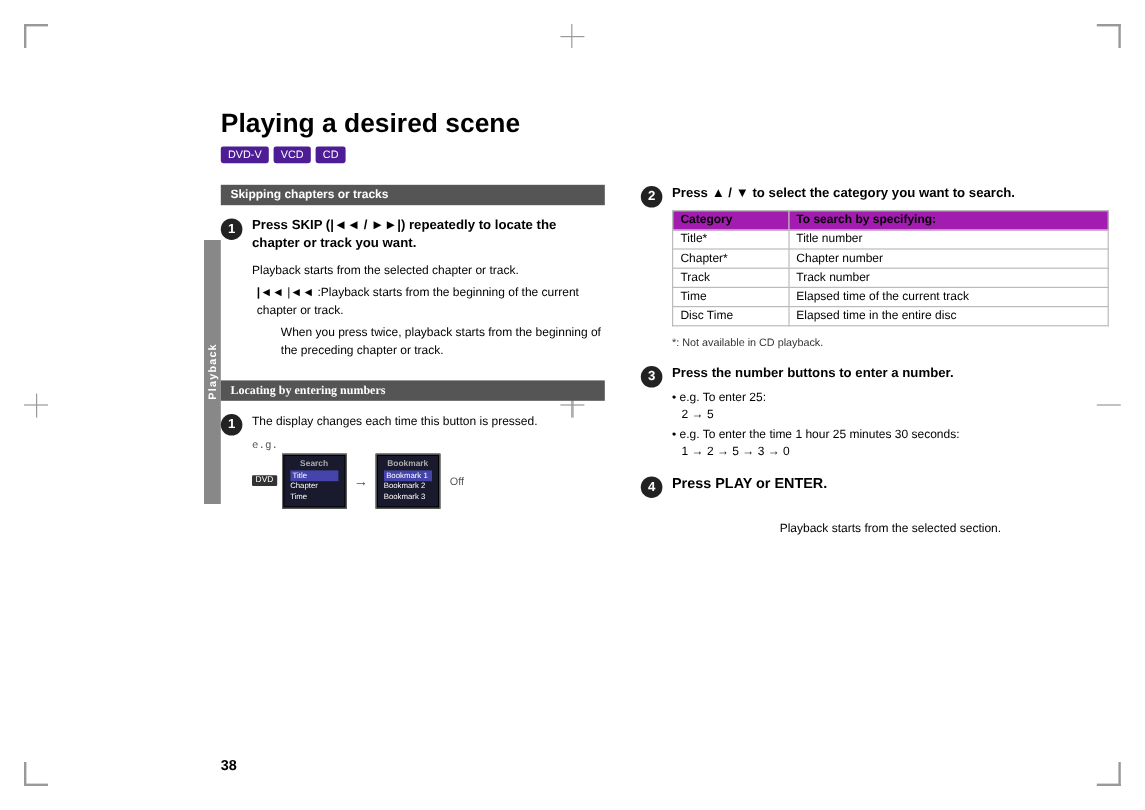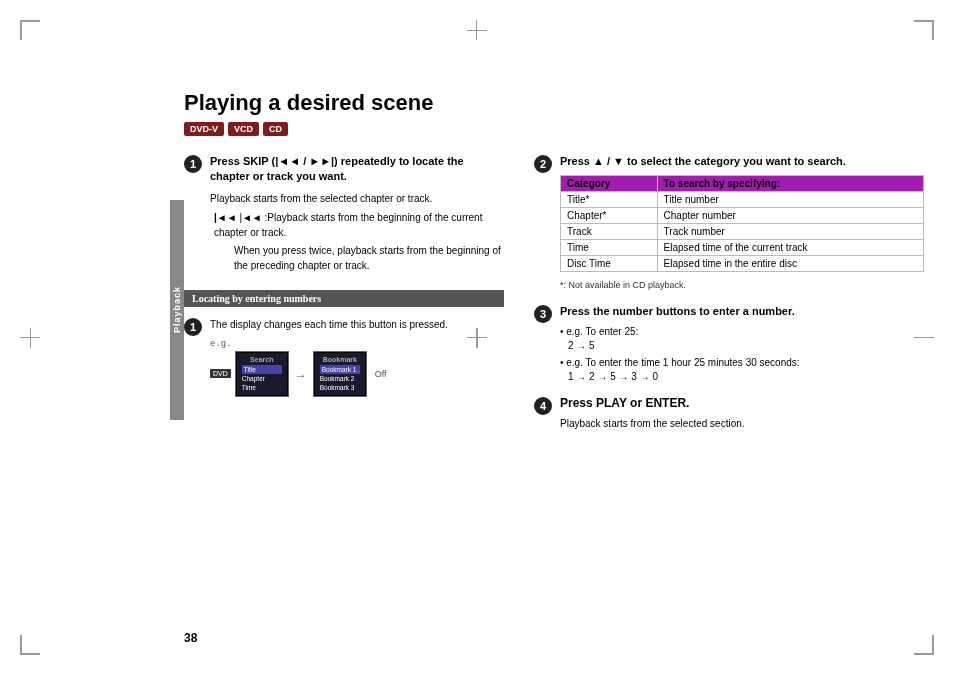--- a/index.html
+++ b/index.html
@@ -79,24 +79,24 @@
       margin-bottom: 6px;
     }
 
     
     .badges {
       display: flex;
       gap: 4px;
       margin-bottom: 18px;
     }
     .badge {
-      background: #7f1d1d;
-      color: #fff;
-      font-size: 9px;
-      font-weight: bold;
+      background: #4c1d95;
+      color: #fff;
+      font-size: 9px;
+      font-weight: normal;
       padding: 2px 6px;
       border-radius: 2px;
     }
 
     
     .two-col {
       display: flex;
       gap: 30px;
     }
 
@@ -299,20 +299,21 @@
   <div class="badges">
     <span class="badge">DVD-V</span>
     <span class="badge">VCD</span>
     <span class="badge">CD</span>
   </div>
 
   <div class="two-col">
 
     <div class="left-col">
 
+      <div class="section-header">Skipping chapters or tracks</div>
 
       <div class="step">
         <div class="step-num">1</div>
         <div class="step-content">
           <div class="step-title">
             Press SKIP (|◄◄ / ►►|) repeatedly to locate the chapter or track you want.
           </div>
           <div class="step-desc">Playback starts from the selected chapter or track.</div>
           <div class="step-desc-item">
             <strong>|◄◄</strong> <span style="font-size:10px">|◄◄ :Playback starts from the beginning of the current chapter or track.</span>
@@ -412,21 +413,21 @@
           <div class="arrow-seq bullet" style="margin-bottom:6px;">2 → 5</div>
           <div class="eg-line">• e.g. To enter the time 1 hour 25 minutes 30 seconds:</div>
           <div class="arrow-seq bullet">1 → 2 → 5 → 3 → 0</div>
         </div>
       </div>
 
       <div class="step">
         <div class="step-num">4</div>
         <div class="step-content">
           <div class="step4-title">Press PLAY or ENTER.</div>
-          <div class="step-desc" style="margin-top:6px;">Playback starts from the selected section.</div>
+          <div class="step-desc" style="margin-top:23px;text-align:center;">Playback starts from the selected section.</div>
         </div>
       </div>
 
     </div>
 
   </div>
 
 </div>
 
 <div class="page-number">38</div>

